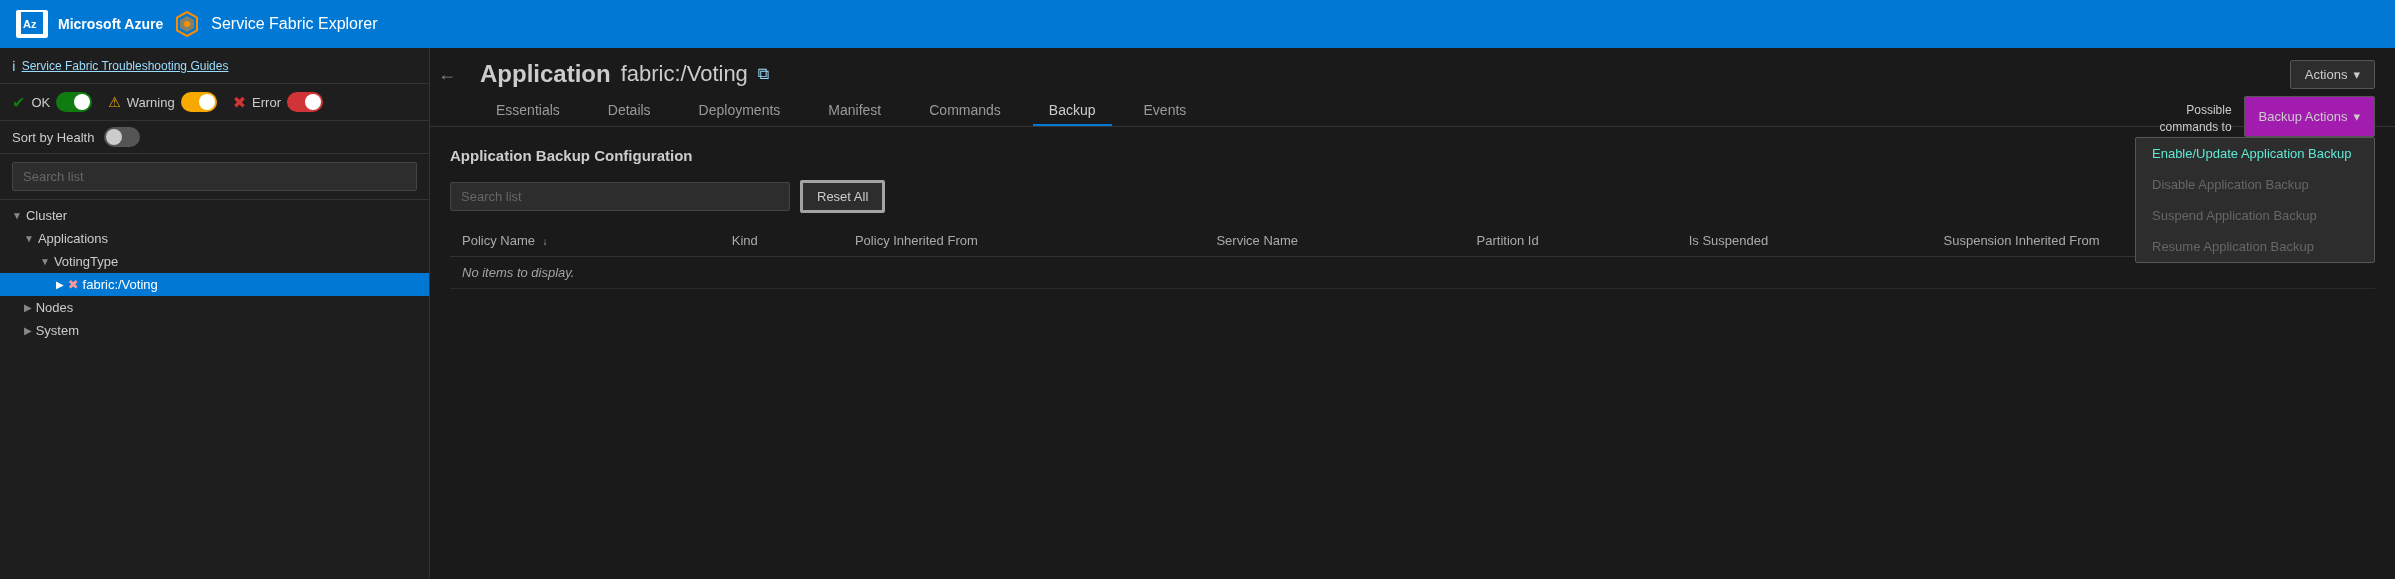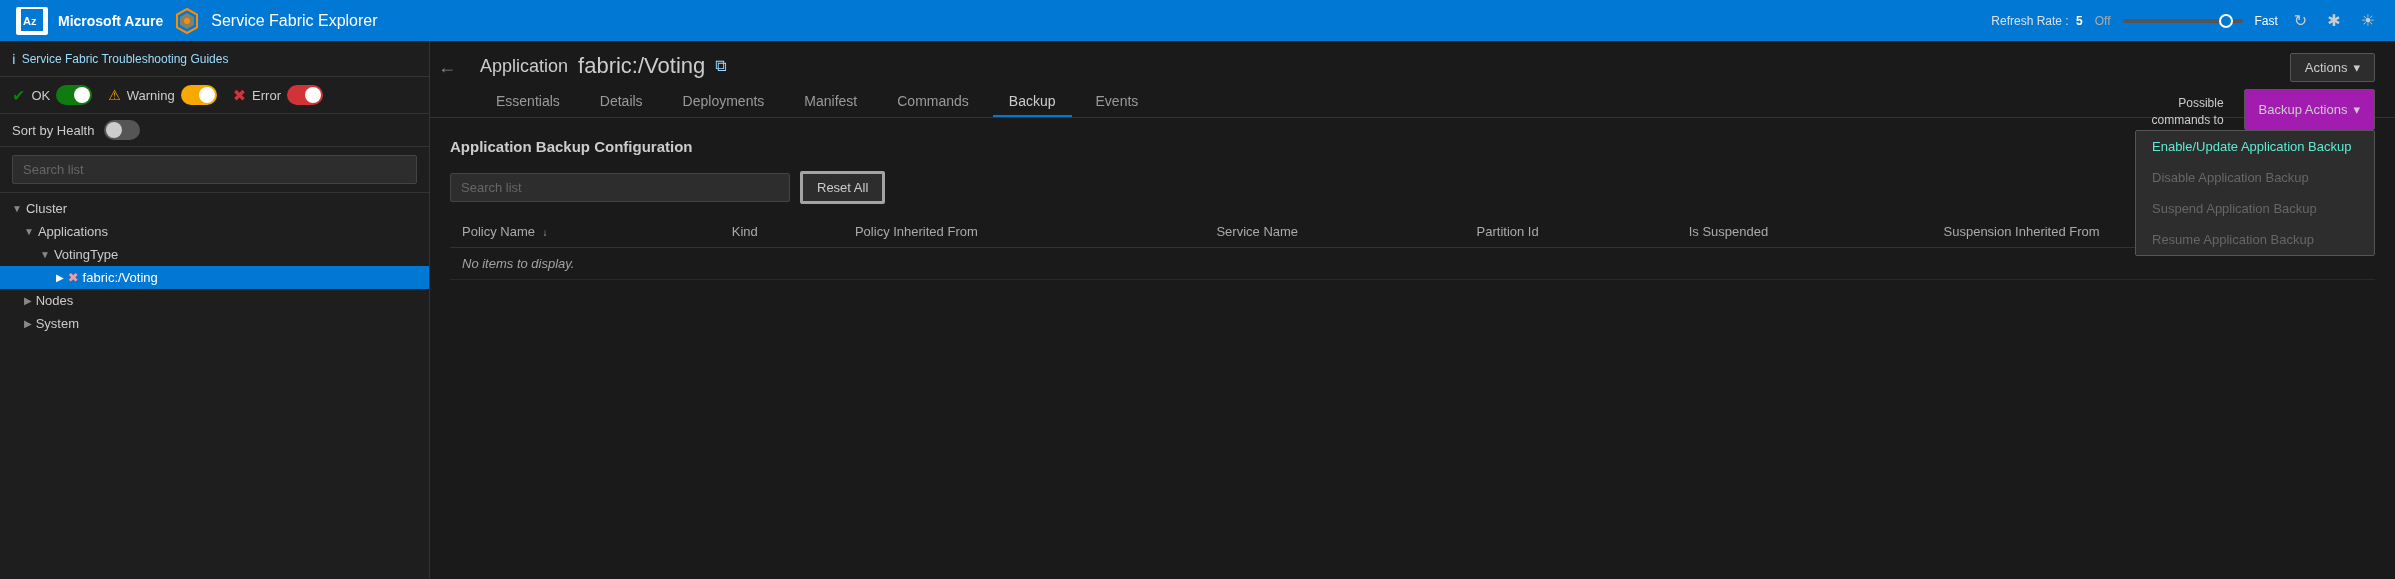--- a/index.html
+++ b/index.html
@@ -13,21 +13,21 @@
       overflow: hidden;
       display: flex;
       flex-direction: column;
     }
 
     
     .top-nav {
       background: #0078d4;
       display: flex;
       align-items: center;
-      height: 41px;
+      height: 48px;
       padding: 0 16px;
       flex-shrink: 0;
     }
     .top-nav-brand {
       display: flex;
       align-items: center;
       gap: 10px;
       color: white;
       font-size: 14px;
       font-weight: 600;
@@ -276,22 +276,22 @@
       cursor: pointer;
     }
     .page-title-row {
       display: flex;
       align-items: center;
       gap: 10px;
       margin-bottom: 8px;
       padding-left: 30px;
     }
     .page-title-app {
-      font-size: 18px;
-      font-weight: 400;
+      font-size: 24px;
+      font-weight: 700;
       color: #ccc;
     }
     .page-title-name {
       font-size: 22px;
       font-weight: 400;
       color: #ccc;
     }
     .copy-icon {
       color: #9cdcfe;
       font-size: 16px;
@@ -312,21 +312,21 @@
       display: flex;
       align-items: center;
       gap: 6px;
       border-radius: 2px;
     }
 
     
     .tabs-row {
       display: flex;
       align-items: flex-end;
-      gap: 8px;
+      gap: 16px;
       padding-left: 30px;
     }
     .tab {
       padding: 6px 16px;
       cursor: pointer;
       font-size: 14px;
       color: #9a9a9a;
       border-bottom: 2px solid transparent;
       white-space: nowrap;
     }
@@ -336,21 +336,21 @@
     }
 
     
     .commands-overlay {
       position: absolute;
       right: 20px;
       top: 48px;
       z-index: 100;
       display: flex;
       align-items: flex-start;
-      gap: 20px;
+      gap: 12px;
       justify-content: space-between;
     }
     .commands-label {
       color: #ccc;
       font-size: 12px;
       text-align: right;
       line-height: 1.4;
       padding-top: 6px;
     }
     .backup-actions-dropdown {
@@ -475,44 +475,28 @@
     </span>
     <span style="color:white;font-weight:600;font-size:14px;">Microsoft Azure</span>
     <svg width="28" height="28" viewBox="0 0 28 28">
       <polygon points="14,2 24,7.5 24,20.5 14,26 4,20.5 4,7.5" fill="none" stroke="#ff8c00" stroke-width="2"></polygon>
       <polygon points="14,6 21,10 21,18 14,22 7,18 7,10" fill="#ff8c00" opacity="0.5"></polygon>
       <circle cx="14" cy="14" r="3" fill="#ff8c00"></circle>
     </svg>
     <span class="app-title">Service Fabric Explorer</span>
   </div>
   <div class="nav-spacer"></div>
-  <div class="nav-right">
-    <span>
-      <span>Refresh Rate :</span>
-      <span style="margin-left:4px;color:white;font-weight:600;">5</span>
-    </span>
-    <span style="color:#aaa;font-size:12px;">Off</span>
-    <div class="refresh-slider-container">
-      <div class="slider-track">
-        <div class="slider-thumb"></div>
-      </div>
-    </div>
-    <span style="color:white;font-size:12px;">Fast</span>
-    <span class="nav-icon-btn" title="Refresh">↻</span>
-    <span class="nav-icon-btn" title="Settings">✱</span>
-    <span class="nav-icon-btn" title="Theme">☀</span>
-  </div>
 </div>
 
 <div class="main-layout">
 
   <div class="sidebar">
     <div class="sidebar-header">
       <span class="info-icon">ℹ</span>
-      <span style="color:#9cdcfe;cursor:pointer;">Service Fabric Troubleshooting Guides</span>
+      <span style="color:#9cdcfe;text-decoration:underline;cursor:pointer;">Service Fabric Troubleshooting Guides</span>
     </div>
     <div class="filter-row">
       <div class="filter-item">
         <span class="ok-circle">✔</span>
         <span>OK</span>
         <div class="toggle-on"></div>
       </div>
       <div class="filter-item">
         <span class="warn-triangle">⚠</span>
         <span>Warning</span>

